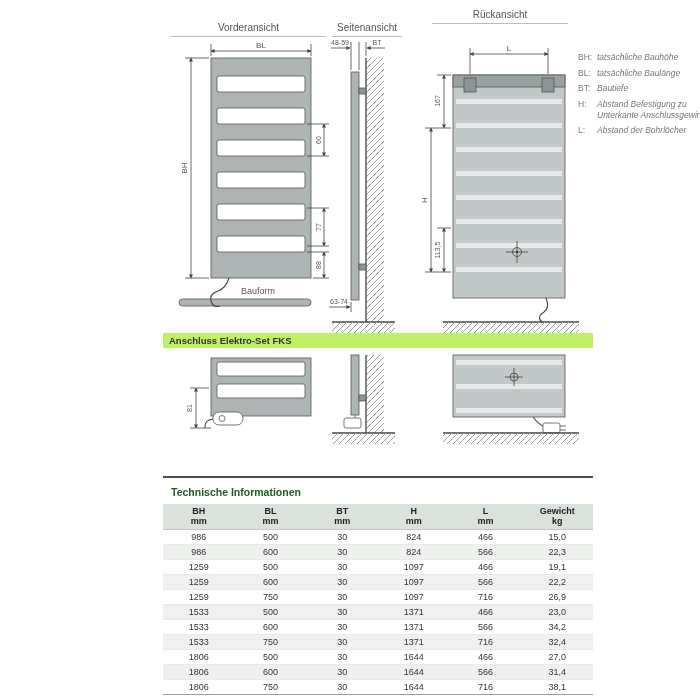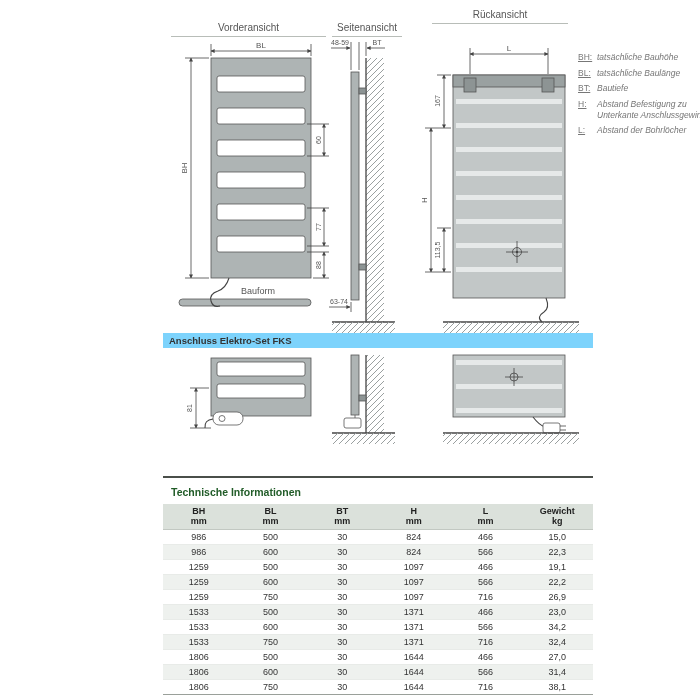--- a/index.html
+++ b/index.html
@@ -8,25 +8,25 @@
 
   .view-heading { position:absolute; font-size:10px; color:#555; text-align:center;
                   border-bottom:1px solid #b8bdb8; padding-bottom:3px; }
   #heading-front { left:138px; top:22px; width:155px; }
   #heading-side  { left:299px; top:22px; width:70px; }
   #heading-rear  { left:399px; top:9px; width:136px; }
 
   .legend { position:absolute; left:545px; top:52px; width:145px; font-size:8.5px;
             color:#777; line-height:1.25; }
   .legend-row { display:flex; margin-bottom:5px; }
-  .legend-term { flex:0 0 19px;text-decoration:underline; }
+  .legend-term { flex:0 0 19px; }
   .legend-desc { flex:1;font-style:italic; }
 
   .section-bar { position:absolute; left:130px; top:333px; width:430px; height:15px;
-                 background:#7dd3fc; color:#333; font-size:9.5px; font-weight:bold;
+                 background:#bef264; color:#333; font-size:9.5px; font-weight:bold;
                  line-height:15px; padding-left:6px; box-sizing:border-box; }
 
   .note { position:absolute; left:130px; top:456px; width:440px; font-size:8px; color:#999; }
 
   .tech { position:absolute; left:130px; top:476px; width:430px; }
   .tech-title { border-top:2px solid #4a4f4a; color:#215c28; font-size:10.5px;
                 font-weight:bold; padding:8px 0 6px 8px; }
   table.tech-table { width:100%; border-collapse:collapse; table-layout:fixed; }
   .tech-table th { background:#dbe1db; font-size:9px; color:#222; padding:2px 0 3px;
                    border-bottom:1px solid #c2c8c2; font-weight:bold; }

